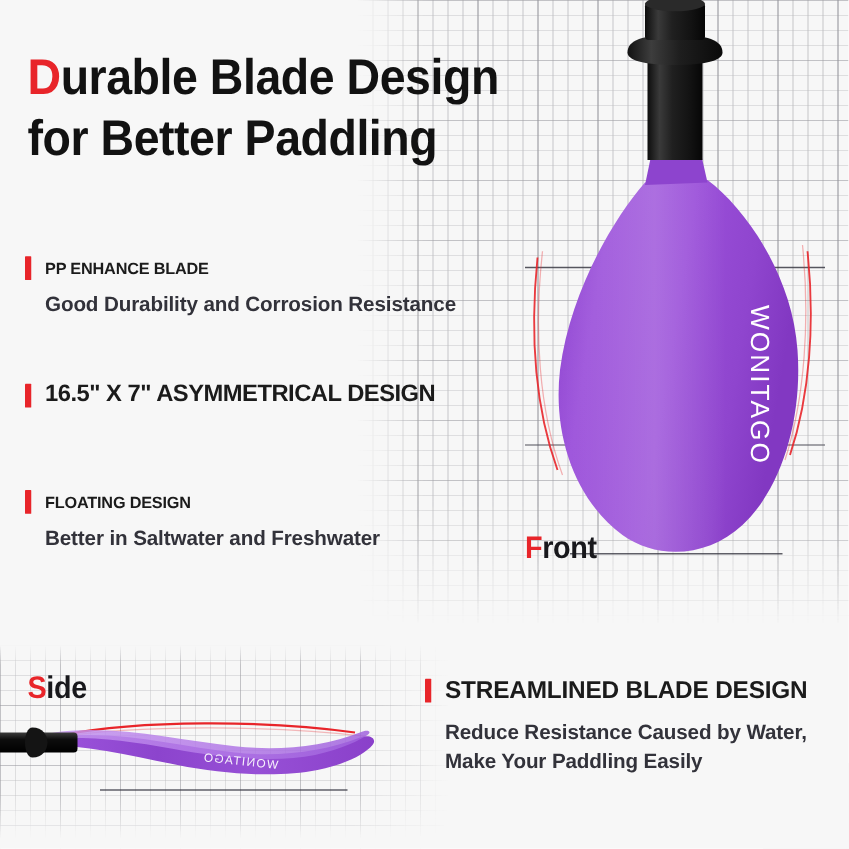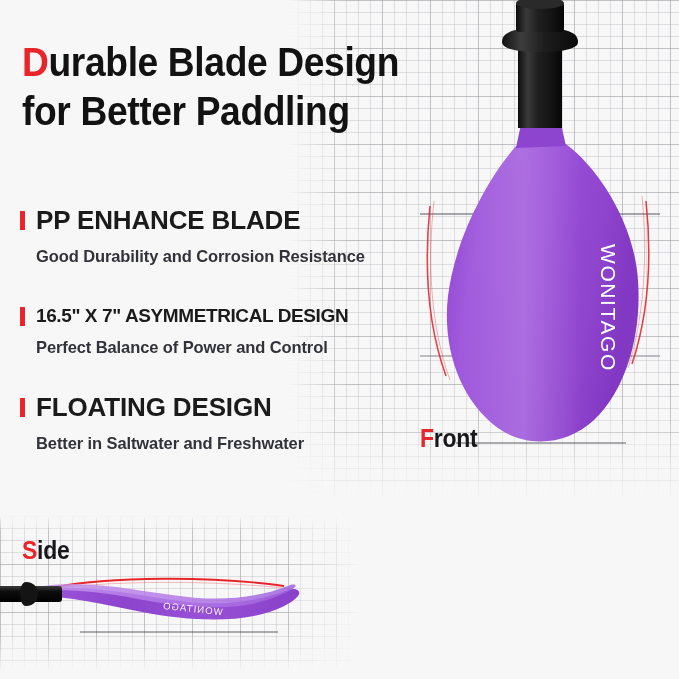--- a/index.html
+++ b/index.html
@@ -127,21 +127,21 @@
   .bullet-bar {
     width: 5px;
     height: 19px;
     background: #e8252a;
     flex: 0 0 5px;
     border-radius: .5px;
   }
   .feature-title {
     font-family: "Liberation Sans", sans-serif;
     font-weight: 700;
-    font-size: 26px;
+    font-size: 13px;
     letter-spacing: -0.15px;
     color: #1b1b1b;
     white-space: nowrap;
   }
   .feature-sub {
     margin: 9px 0 0 16px;
     font-family: "Liberation Sans", sans-serif;
     font-weight: 700;
     font-size: 16.5px;
     letter-spacing: -0.1px;
@@ -214,31 +214,40 @@
       <span class="feature-title">PP ENHANCE BLADE</span>
     </div>
     <div class="feature-sub">Good Durability and Corrosion Resistance</div>
   </div>
 
   <div class="feature" id="feature-2">
     <div class="feature-head">
       <span class="bullet-bar"></span>
       <span class="feature-title">16.5" X 7" ASYMMETRICAL DESIGN</span>
     </div>
-    <div class="feature-sub">Perfect Balance of Power and Control</div>
   </div>
 
   <div class="feature" id="feature-3">
     <div class="feature-head">
       <span class="bullet-bar"></span>
       <span class="feature-title">FLOATING DESIGN</span>
     </div>
     <div class="feature-sub">Better in Saltwater and Freshwater</div>
   </div>
 
+  <div class="feature" id="feature-4">
+    <div class="feature-head">
+      <span class="bullet-bar"></span>
+      <span class="feature-title">STREAMLINED BLADE DESIGN</span>
+    </div>
+    <div class="feature-sub">
+      <span>Reduce Resistance Caused by Water,</span><br>
+      <span>Make Your Paddling Easily</span>
+    </div>
+  </div>
 
   <svg class="front-view" viewBox="0 0 281 460">
     <defs>
       <linearGradient id="bladeGrad" x1="0" y1="0" x2="1" y2="0.25">
         <stop offset="0%" stop-color="#8e45cf"></stop>
         <stop offset="22%" stop-color="#9d54db"></stop>
         <stop offset="55%" stop-color="#9a4fd9"></stop>
         <stop offset="82%" stop-color="#8f45ce"></stop>
         <stop offset="100%" stop-color="#8238c2"></stop>
       </linearGradient>

